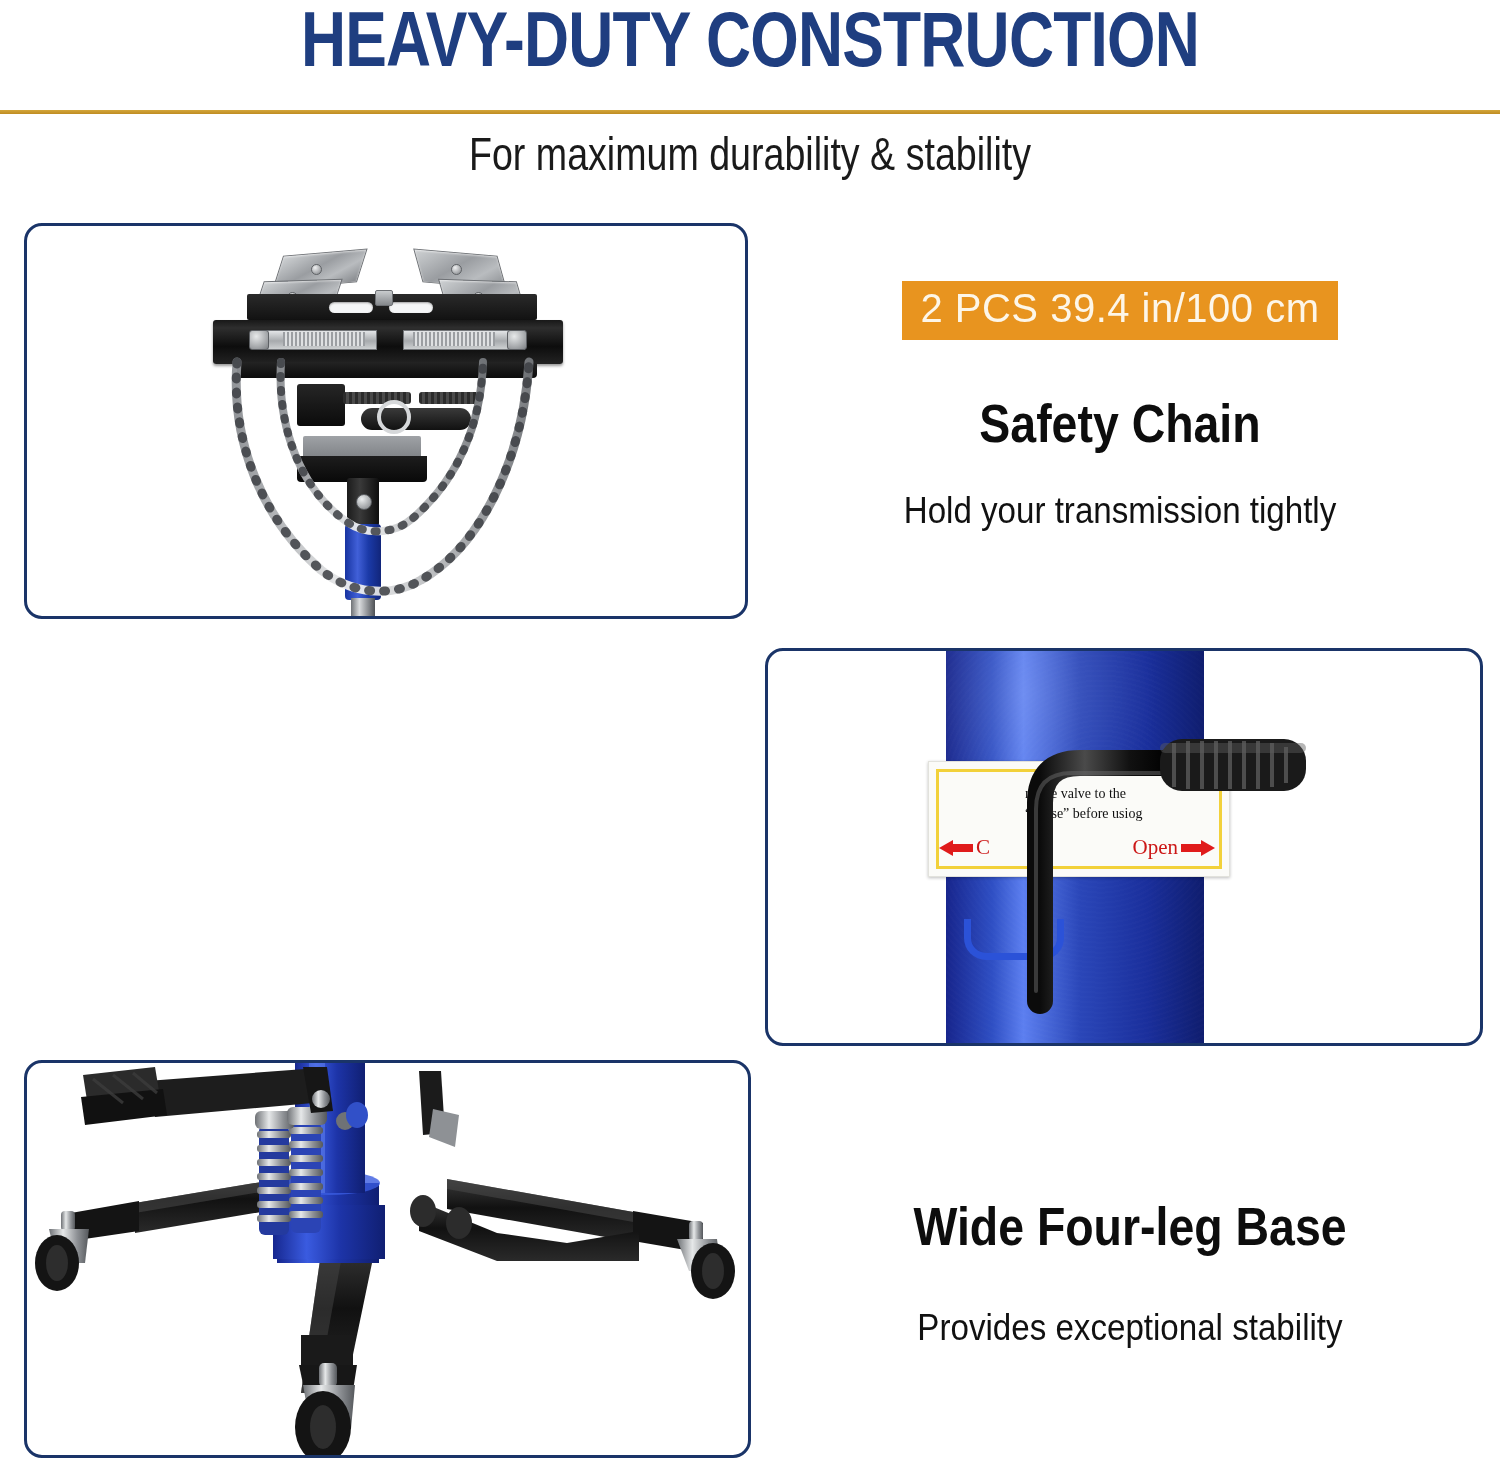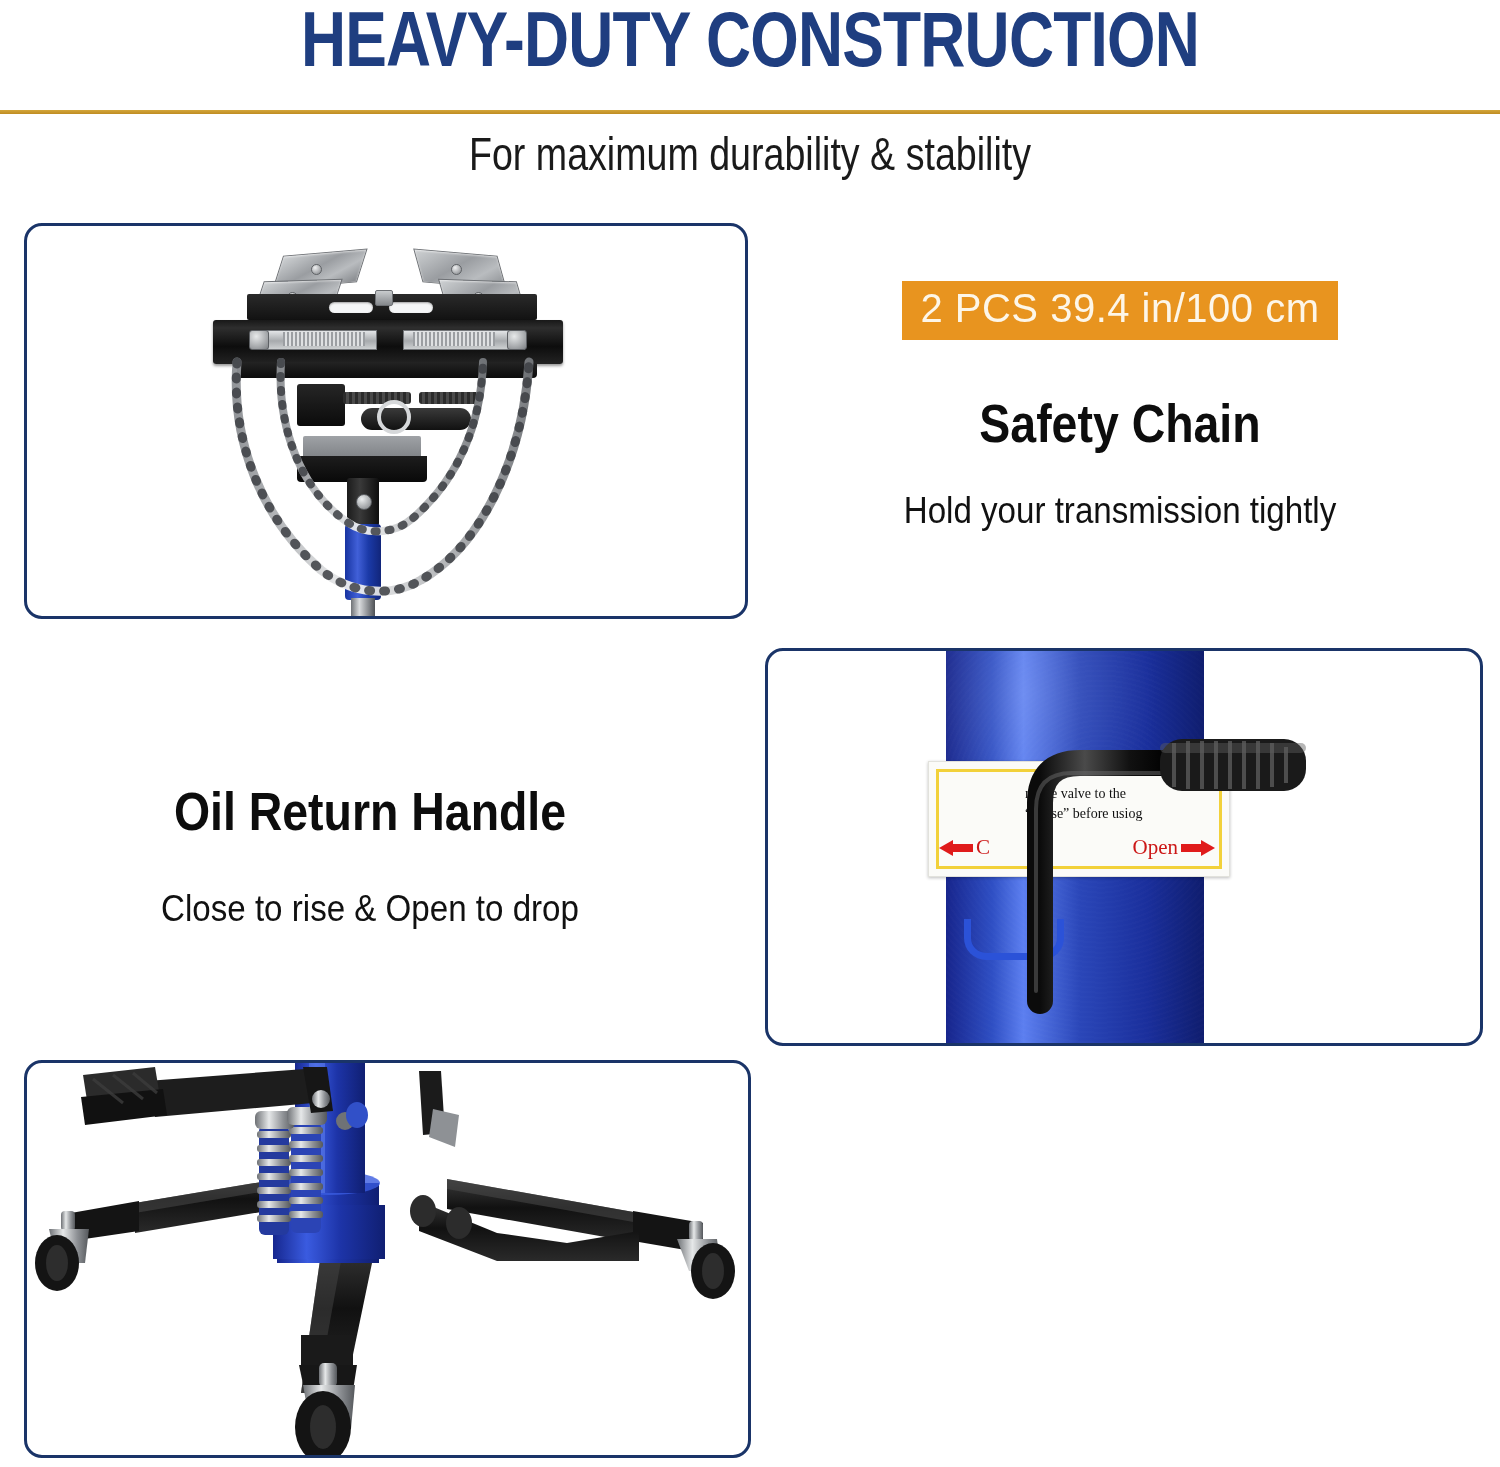--- a/index.html
+++ b/index.html
@@ -252,24 +252,20 @@
       </div>
     </div>
   </div>
 
   <div class="txt-block" id="txt-chain">
     <div class="badge">2 PCS 39.4 in/100 cm</div>
     <p class="feat-title">Safety Chain</p>
     <p class="feat-sub">Hold your transmission tightly</p>
   </div>
 
-  <div class="txt-block" id="txt-oil">
-    <p class="feat-title">Oil Return Handle</p>
-    <p class="feat-sub">Close to rise &amp; Open to drop</p>
-  </div>
 
   <div class="panel" id="panel-handle">
     <div class="clip">
       <div class="ph" style="left:0;top:0;width:100%;height:100%;">
 
         <div class="cyl">
           <div class="cyl-tex"></div>
         </div>
         <div class="cyl-nub"></div>
 
@@ -447,14 +443,18 @@
       </g>
       <g>
         <rect x="292" y="300" width="18" height="24" rx="5" fill="url(#chr)"></rect>
         <path d="M276,322 L328,322 L324,366 L284,366 Z" fill="url(#chr)"></path>
         <ellipse cx="296" cy="364" rx="28" ry="36" fill="#141414"></ellipse>
         <ellipse cx="296" cy="364" rx="13" ry="22" fill="#2d2d2d"></ellipse>
       </g>
     </svg>
   </div>
 
+  <div class="txt-block" id="txt-base">
+    <p class="feat-title">Wide Four-leg Base</p>
+    <p class="feat-sub">Provides exceptional stability</p>
+  </div>
 
 </div>
 
 </body></html>

